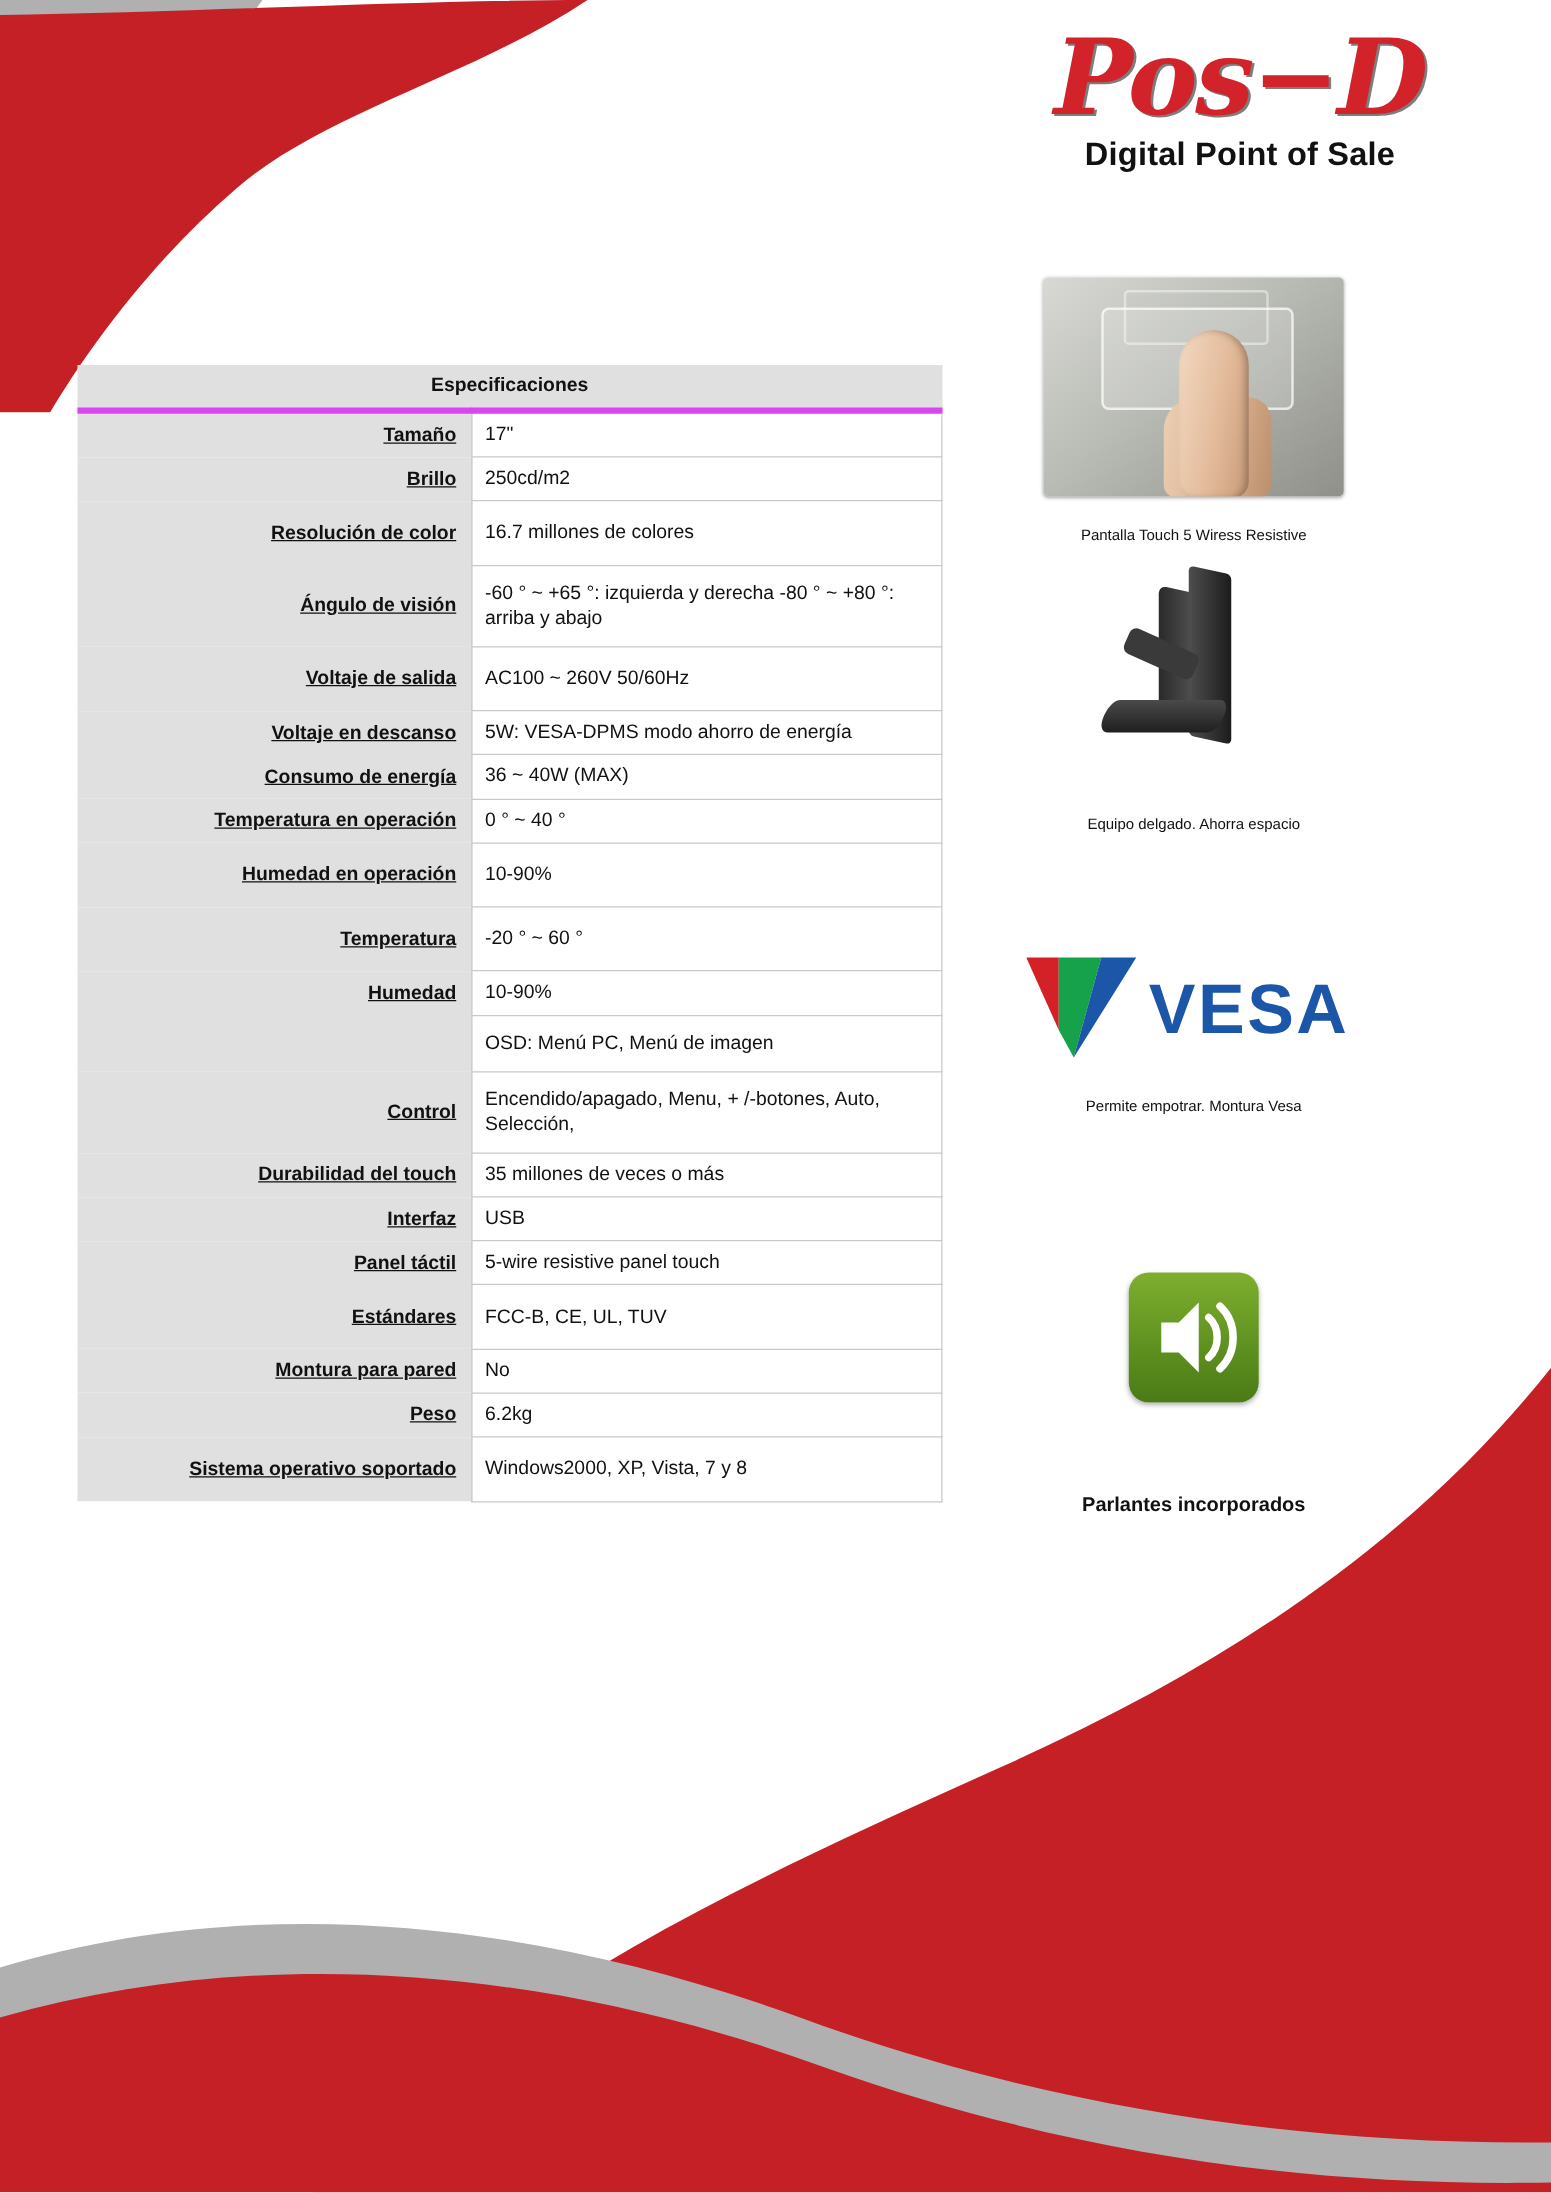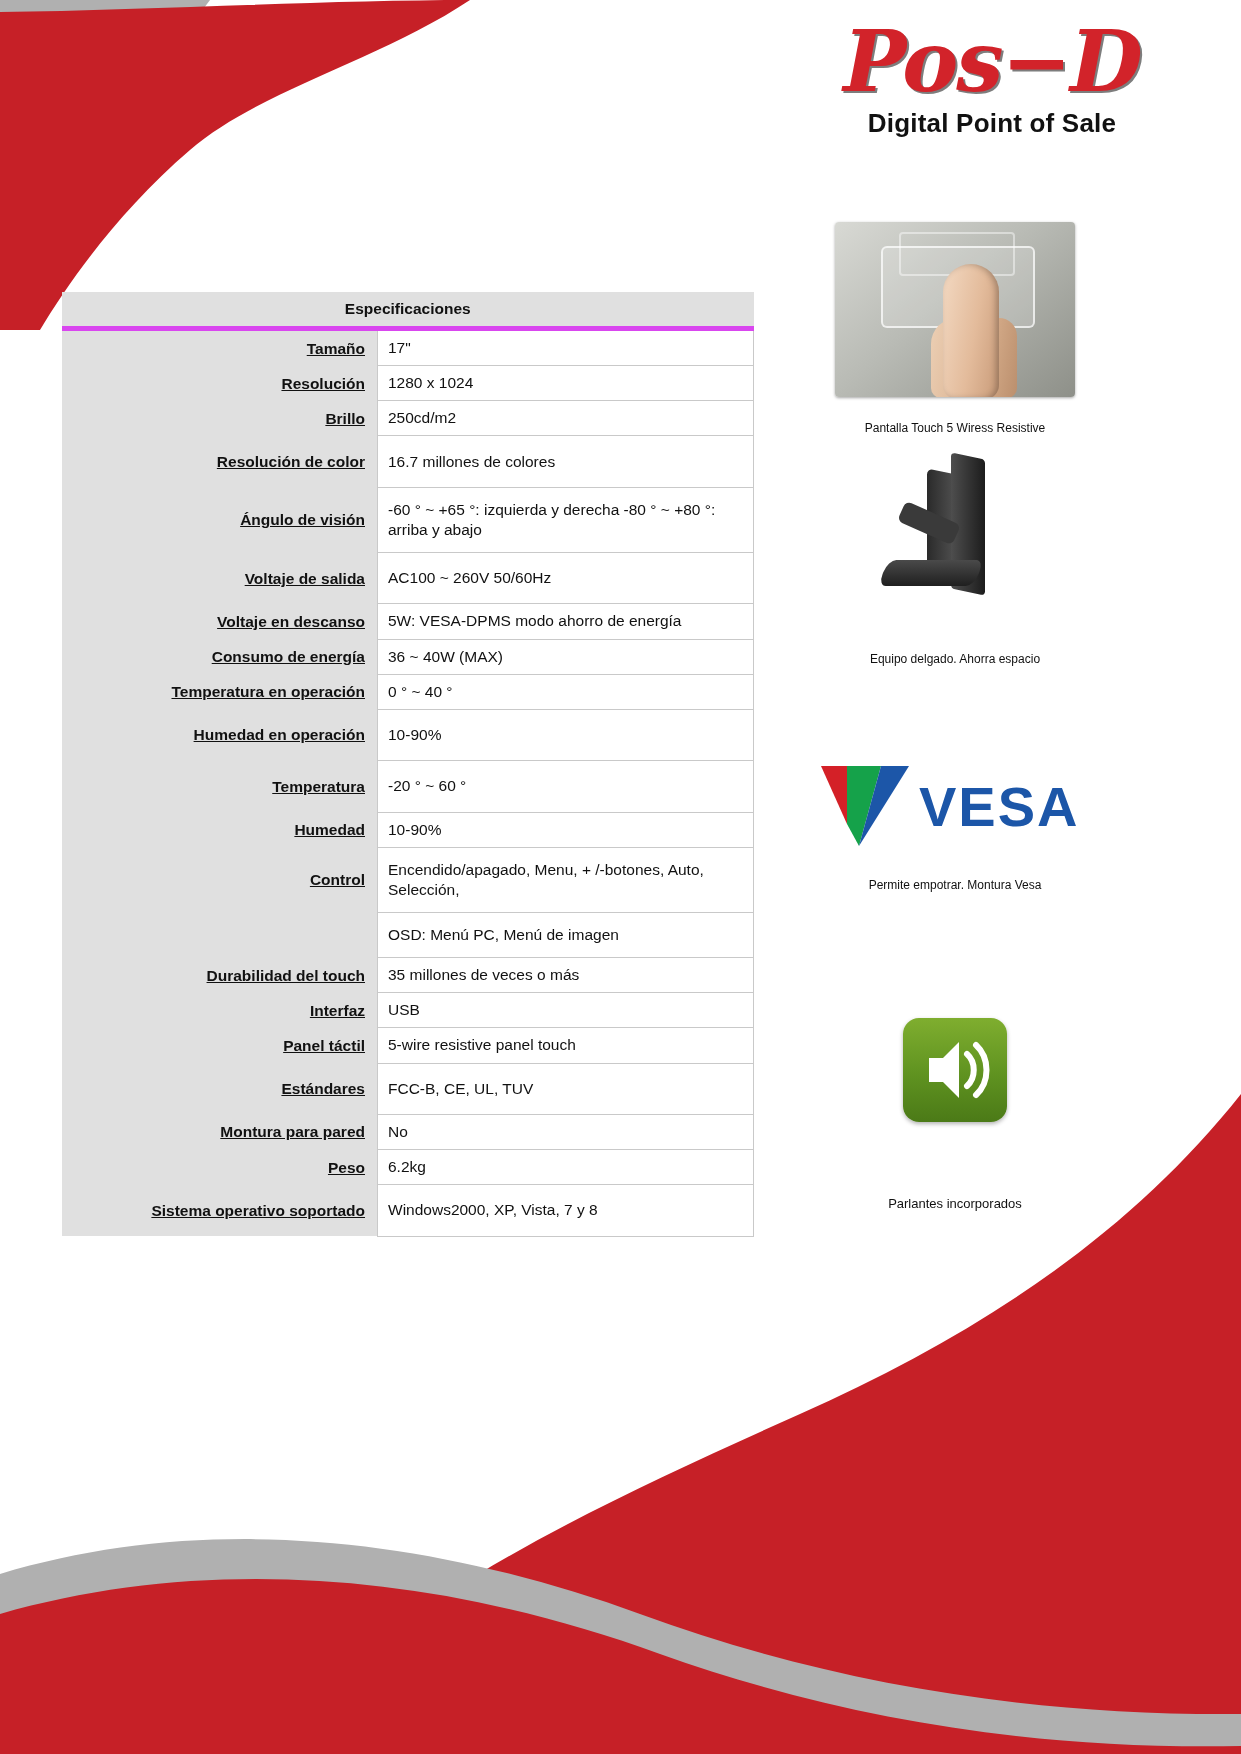--- a/index.html
+++ b/index.html
@@ -215,22 +215,22 @@
   .speaker-tile {
     width: 104px;
     height: 104px;
     margin: 0 auto;
     border-radius: 16px;
     background: linear-gradient(180deg,#7fae2f 0%, #5f9220 55%, #4b7a17 100%);
     box-shadow: 0 2px 4px rgba(0,0,0,0.3);
     position: relative;
   }
   .speaker-caption {
-    font-weight: normal;
-    font-size: 13px;
+    font-weight: bold;
+    font-size: 16px;
     margin-top: 74px;
     color: #111;
   }
 </style>
 </head>
 <body>
 
 <svg class="deco" id="deco-top" viewBox="0 0 560 330" preserveAspectRatio="none">
   <path d="M0 0 L210 0 C160 70 80 120 0 150 Z" fill="#b0b0b0"></path>
   <path d="M0 12 C150 10 330 0 470 0 C380 60 260 90 190 150 C120 210 70 280 40 330 L0 330 Z" fill="#c62027"></path>
@@ -253,24 +253,20 @@
   <tbody>
     <tr>
       <td class="spec-head" colspan="2">Especificaciones</td>
     </tr>
 
     <tr>
       <td class="spec-label">Tamaño</td>
       <td class="spec-value">17"</td>
     </tr>
     <tr>
-      <td class="spec-label">Resolución</td>
-      <td class="spec-value">1280 x 1024</td>
-    </tr>
-    <tr>
       <td class="spec-label">Brillo</td>
       <td class="spec-value">250cd/m2</td>
     </tr>
     <tr>
       <td class="spec-label tall">Resolución de color</td>
       <td class="spec-value tall">16.7 millones de colores</td>
     </tr>
     <tr>
       <td class="spec-label tall">Ángulo de visión</td>
       <td class="spec-value tall">-60 ° ~ +65 °: izquierda y derecha -80 ° ~ +80 °: arriba y abajo</td>
@@ -297,26 +293,26 @@
     </tr>
     <tr>
       <td class="spec-label tall">Temperatura</td>
       <td class="spec-value tall">-20 ° ~ 60 °</td>
     </tr>
     <tr>
       <td class="spec-label">Humedad</td>
       <td class="spec-value">10-90%</td>
     </tr>
     <tr>
+      <td class="spec-label"></td>
+      <td class="spec-value tall">OSD: Menú PC, Menú de imagen</td>
+    </tr>
+    <tr>
       <td class="spec-label tall">Control</td>
       <td class="spec-value tall">Encendido/apagado, Menu, + /-botones, Auto, Selección,</td>
-    </tr>
-    <tr>
-      <td class="spec-label"></td>
-      <td class="spec-value tall">OSD: Menú PC, Menú de imagen</td>
     </tr>
     <tr>
       <td class="spec-label">Durabilidad del touch</td>
       <td class="spec-value">35 millones de veces o más</td>
     </tr>
     <tr>
       <td class="spec-label">Interfaz</td>
       <td class="spec-value">USB</td>
     </tr>
     <tr>

